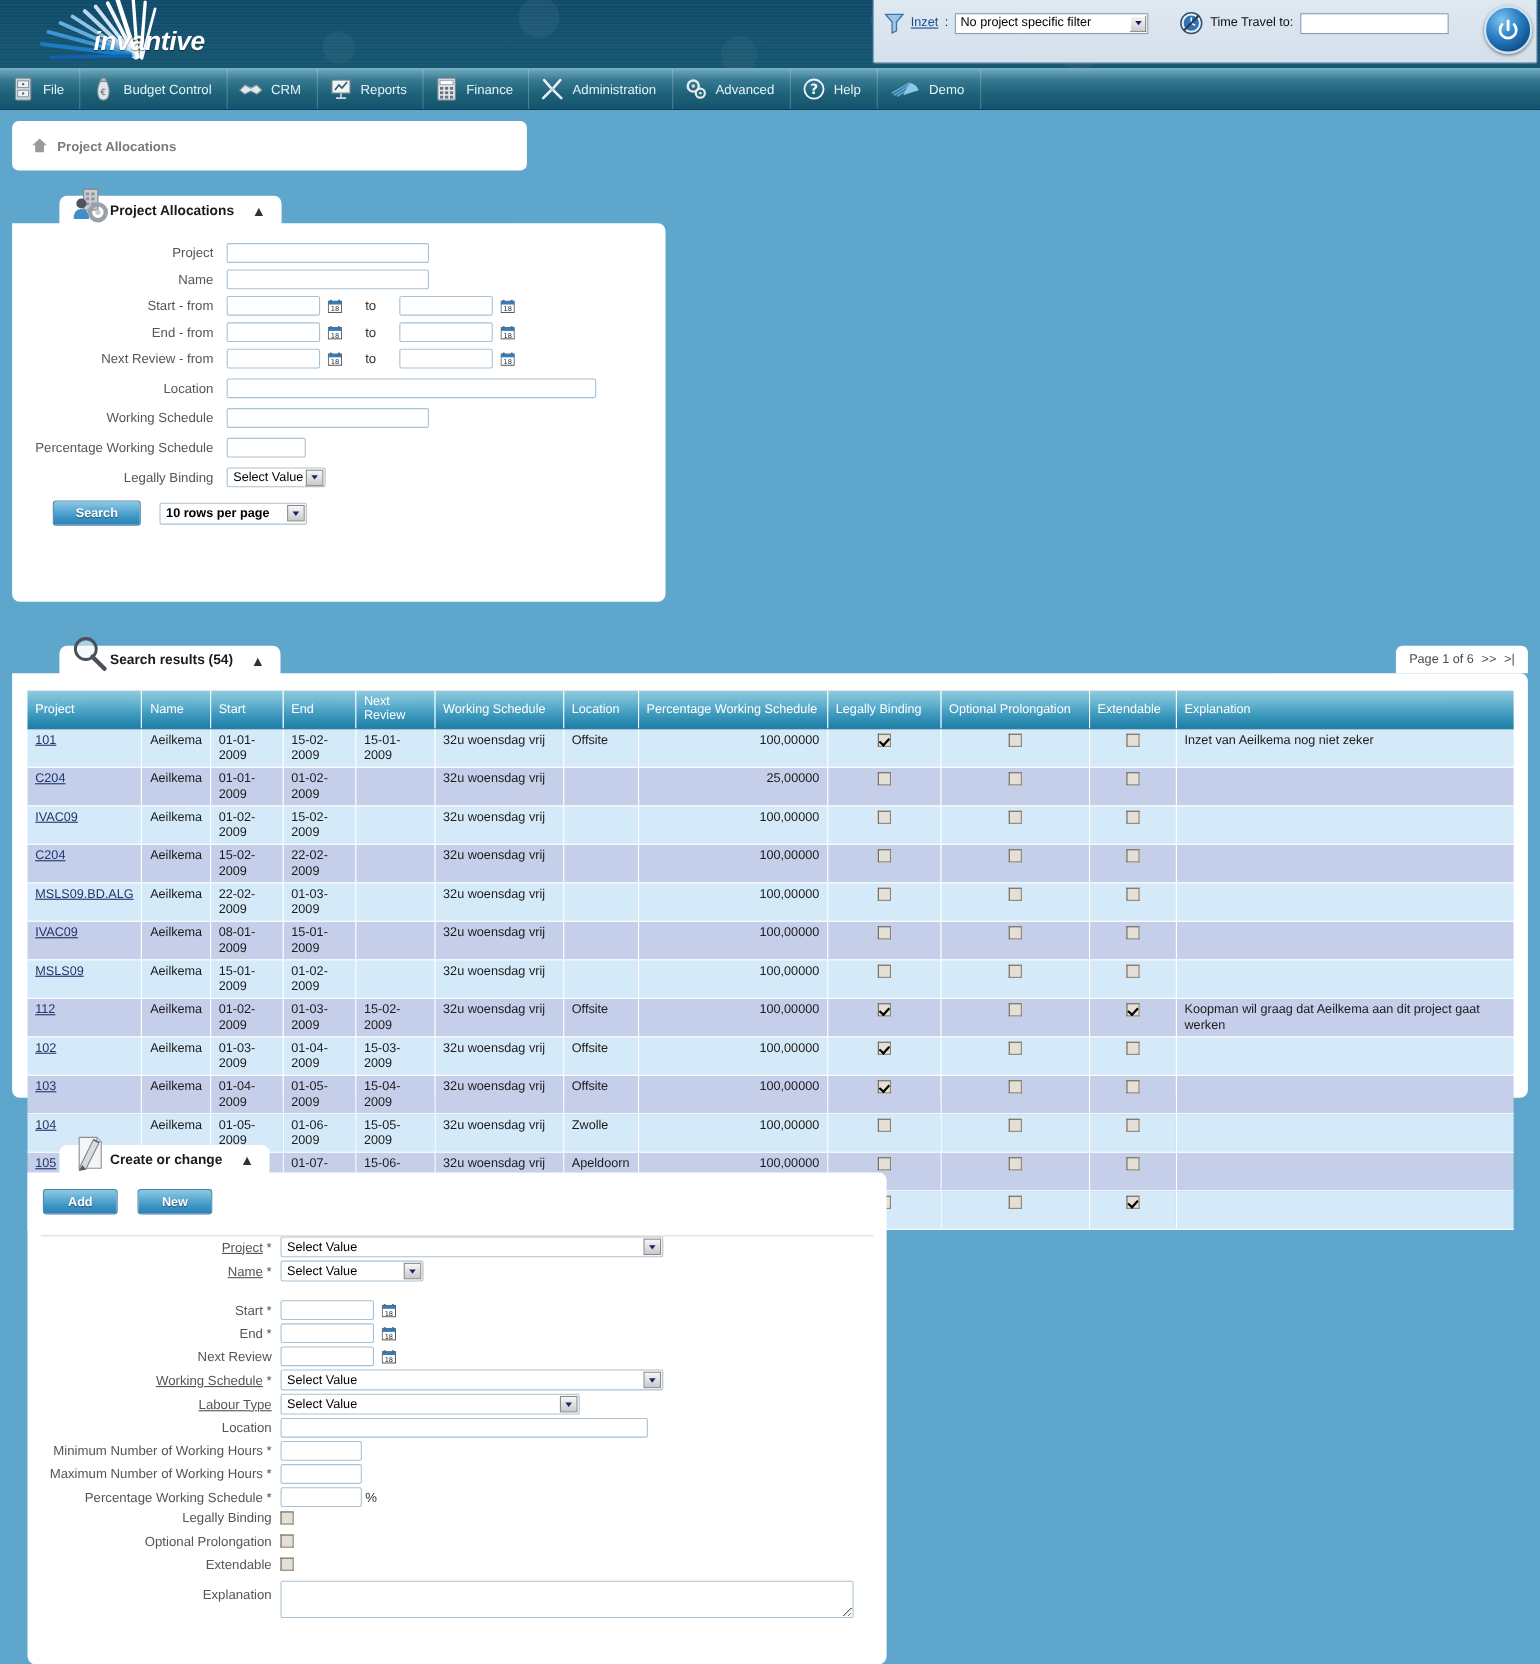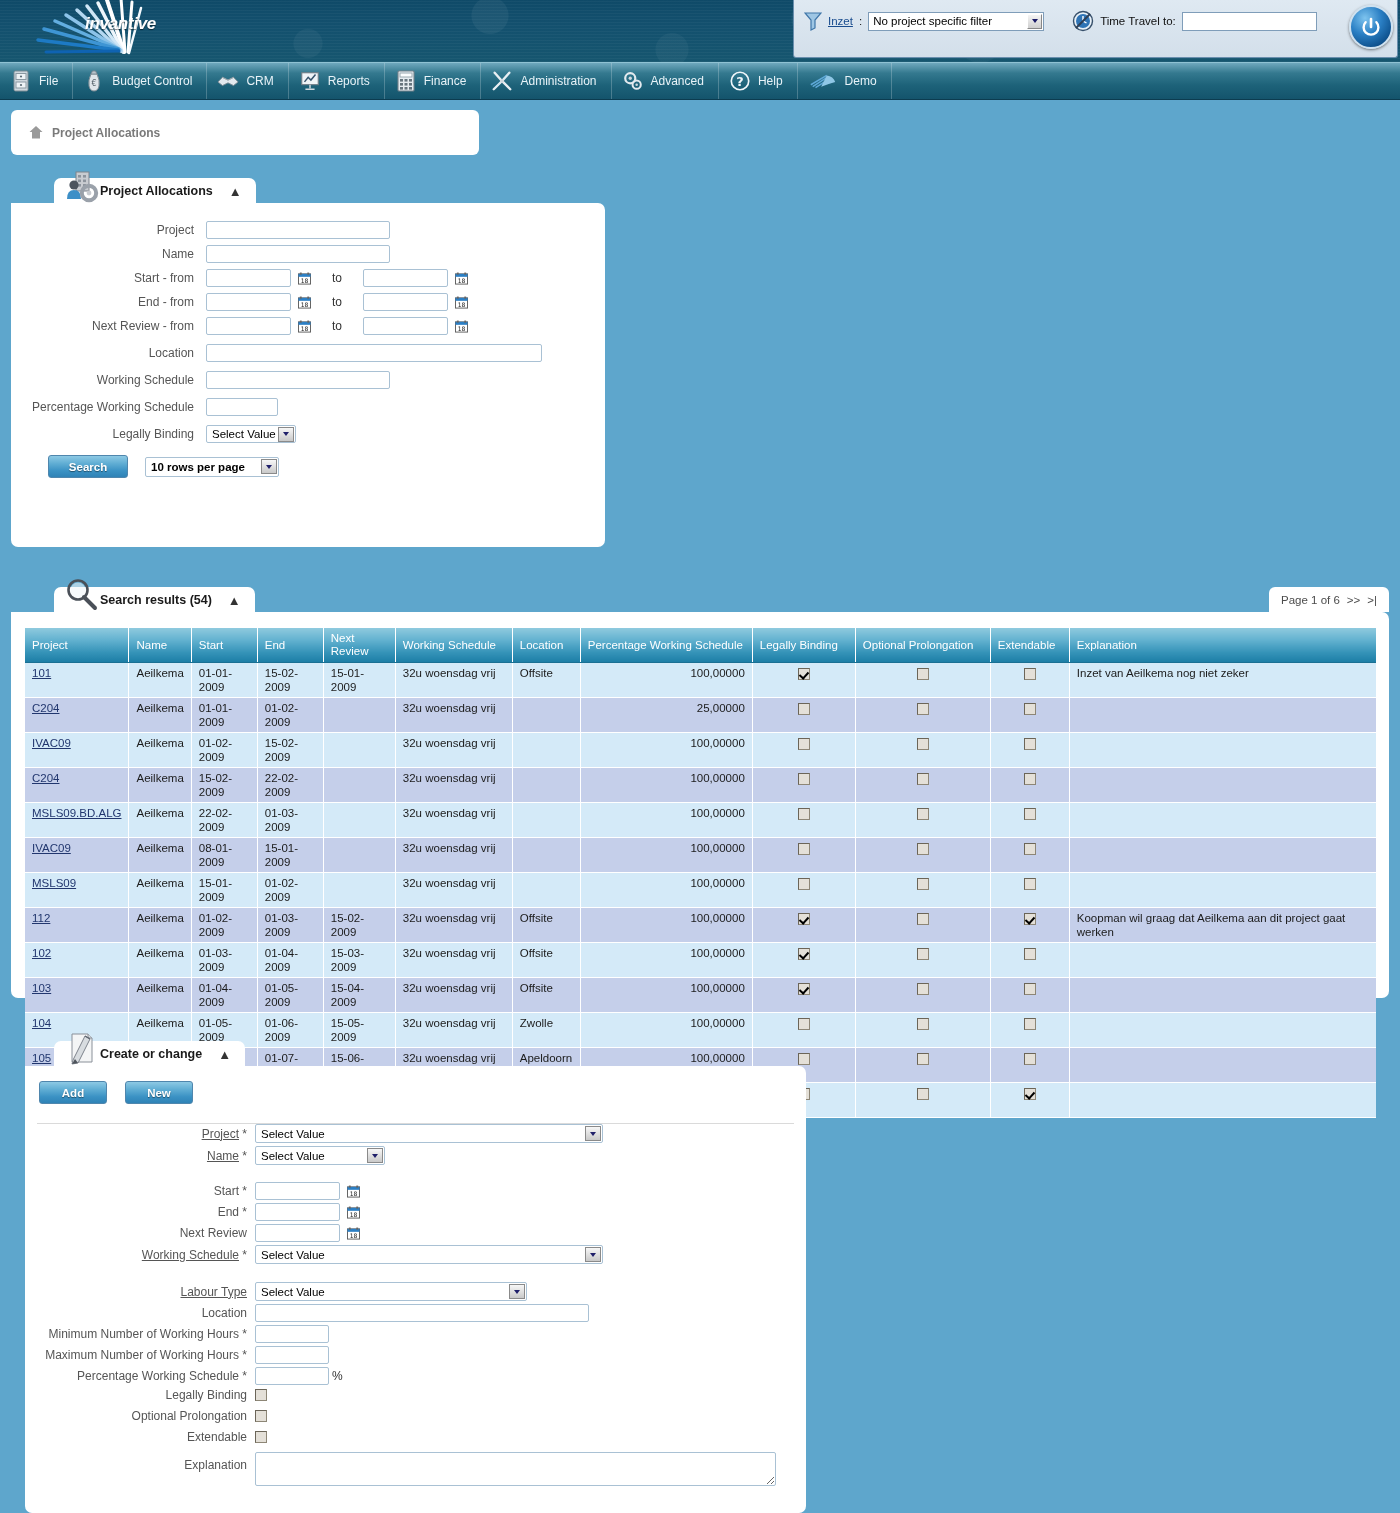--- a/index.html
+++ b/index.html
@@ -26,22 +26,22 @@
       radial-gradient(circle at 82% 20%, rgba(255,255,255,.045) 0 15px, transparent 16px),
       repeating-linear-gradient(0deg, rgba(255,255,255,.035) 0 1px, transparent 1px 3px),
       linear-gradient(180deg, #0f4a68 0%, #13506e 40%, #16566f 100%);
     overflow: hidden;
   }
   #logo-wrap {
     position: absolute; left: 28px; top: 0; width: 200px; height: 62px;
   }
   #logo-burst { position: absolute; left: 0; top: -4px; }
   #logo-text {
-    position: absolute; left: 57px; top: 14px;
-    color: #fff; font-size: 17px; font-style: italic; font-weight: bold;
+    position: absolute; left: 57px; top: 24px;
+    color: #fff; font-size: 24px; font-style: italic; font-weight: bold;
     letter-spacing: -0.3px;
     text-shadow: 0 1px 1px rgba(0,0,0,.5);
   }
 
   
   #filterbar {
     position: absolute; right: 2px; top: 0; width: 605px; height: 58px;
     background: linear-gradient(180deg,#dfe9f2 0%, #d3dfea 100%);
     border: 1px solid #6a8fae;
     border-top: none;
@@ -809,21 +809,21 @@
       <input class="ftext" style="width: 85px;" type="text" value="">
       <svg class="cal-icon" viewBox="0 0 14 14">
         <rect x="0.5" y="2" width="13" height="11" fill="#fff" stroke="#5a5a5a"></rect>
         <rect x="0.5" y="2" width="13" height="3.2" fill="#2c7fc4"></rect>
         <rect x="2" y="0.6" width="2" height="2.4" fill="#666"></rect>
           <rect x="10" y="0.6" width="2" height="2.4" fill="#666"></rect>
         <text x="7" y="12" font-size="6.5" text-anchor="middle" fill="#1a1a1a" font-family="DejaVu Sans">18</text>
       </svg>
     </div>
 
-    <div class="frow" style="margin-bottom:18px">
+    <div class="frow" style="margin-bottom:3px">
       <div class="clabel"><u>Working Schedule</u><span class="req"> *</span></div>
       <div class="csel" style="width:348px">
         <span>Select Value</span>
         <span class="arrow"></span>
       </div>
     </div>
 
     <div class="frow" style="margin-bottom:3px">
       <div class="clabel"><u>Labour Type</u></div>
       <div class="csel" style="width:272px">

